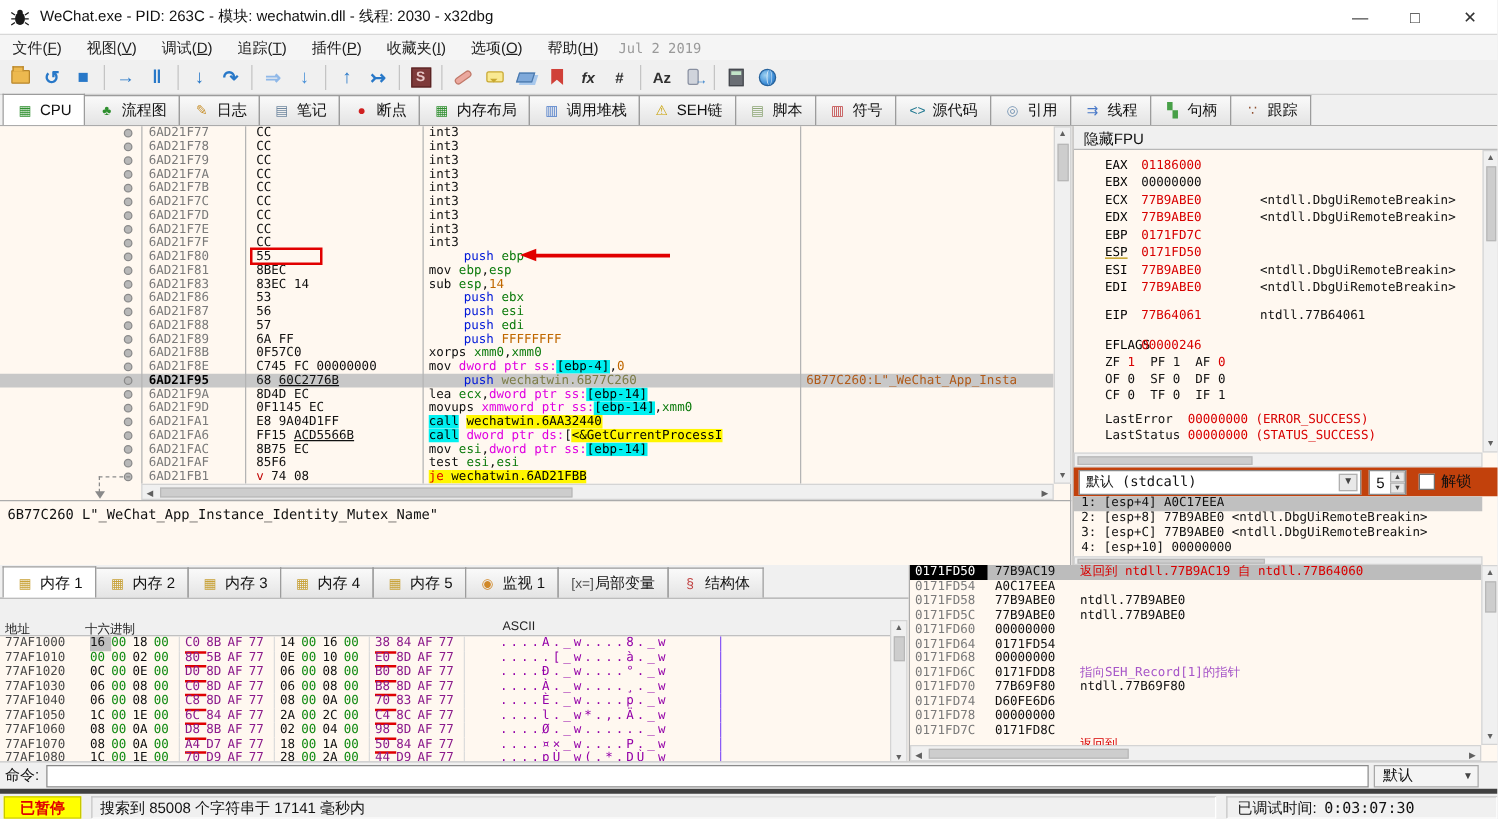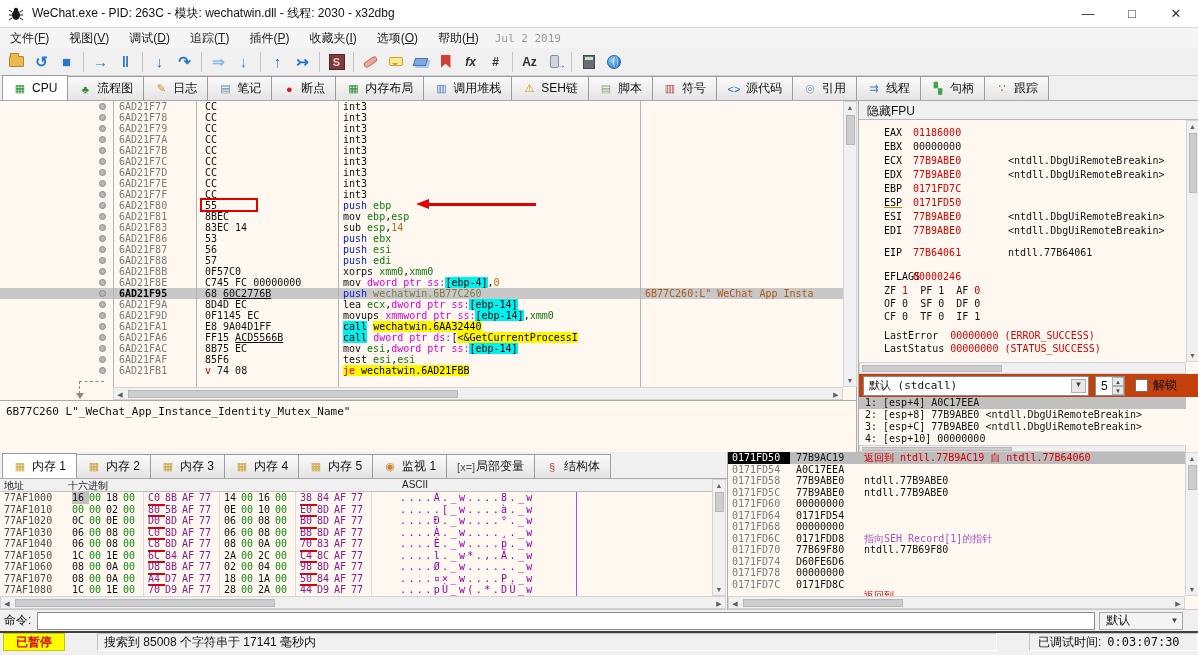--- a/index.html
+++ b/index.html
@@ -51,21 +51,21 @@
   .drow{position:relative;height:11px;line-height:11px;font-family:"DejaVu Sans Mono",monospace;font-size:10px;white-space:pre;display:flex;}
   .drow.selrow{background:#C8C8C8;}
   .dgut{width:113px;flex:none;position:relative;}
   .dgut .bp-dot{position:absolute;left:99px;top:2px;width:7px;height:7px;border-radius:50%;background:#B8B8B8;border:1px solid #8A8A8A;}
   .daddr{width:83px;flex:none;padding-left:6px;color:#7A7A7A;}
   .selrow .daddr{color:#000;font-weight:bold;}
   .dbytes{width:142px;flex:none;padding-left:9px;color:#111;}
   .dinstr{width:302px;flex:none;padding-left:5px;overflow:hidden;}
   .dcmt{flex:1;padding-left:5px;overflow:hidden;color:#B05A19;}
   .vline{position:absolute;top:0;width:1px;height:286px;background:#B4B4B4;}
-  .sgmb{color:#0018D8;}.sgmk{color:#101010;}.sgr{color:#0B7A0B;}.sgi{color:#C06800;}
+  .sgmb{color:#0018D8;margin-left:28px;}.sgmk{color:#101010;}.sgr{color:#0B7A0B;}.sgi{color:#C06800;}
   .sgsg{color:#E000E0;}.sgmem{background:#00F0F0;color:#000;}.sglbl{color:#7C7C46;}
   .sgyb{background:#FFF600;color:#000;}.sgcb{background:#00F0F0;color:#000;}
   .sgjy{background:#FFF600;color:#E00000;}.sgred{color:#C00000;}.sgbku{text-decoration:underline;}
   #red-box{position:absolute;left:200px;top:97px;width:58px;height:14px;border:2px solid #E10000;}
   #red-arrow-line{position:absolute;left:428px;top:102px;width:108px;height:3px;background:#E10000;}
   #red-arrow-head{position:absolute;left:416px;top:98px;width:0;height:0;border-right:13px solid #E10000;border-top:5px solid transparent;border-bottom:5px solid transparent;}
   .jdash-h{position:absolute;left:79px;top:280px;width:25px;border-top:1px dashed #8A8A8A;}
   .jdash-v{position:absolute;left:79px;top:280px;height:13px;border-left:1px dashed #8A8A8A;}
   .jarrow{position:absolute;left:76px;top:292px;width:0;height:0;border-top:6px solid #8A8A8A;border-left:4px solid transparent;border-right:4px solid transparent;}
 
@@ -102,21 +102,21 @@
   #args-area{position:absolute;left:0;top:296px;width:327px;height:48px;font-family:"DejaVu Sans Mono",monospace;font-size:10px;overflow:hidden;}
   .arow{height:12px;line-height:12px;padding-left:6px;white-space:pre;}
   .arow.sel{background:#C0C0C0;}
   #args-hscroll{left:0;top:344px;width:327px;height:7px;}
 
   
   #infobox{position:absolute;left:0;top:400px;width:857px;height:52px;background:#FFF8F0;border-top:1px solid #ABABAB;border-right:1px solid #ABABAB;font-family:"DejaVu Sans Mono",monospace;font-size:11px;padding:4px 0 0 6px;color:#111;}
   #infobox .l2{margin-top:17px;}
 
   
-  #dump{position:absolute;left:0;top:479px;width:727px;height:130px;background:#FFF8F0;}
+  #dump{position:absolute;left:0;top:496px;width:727px;height:130px;background:#FFF8F0;}
   #dump-header{position:absolute;left:0;top:0;width:712px;height:13px;background:#F0F0F0;border-bottom:1px solid #C0C0C0;font-size:10px;color:#222;display:flex;}
   #dump-header .h-addr{width:68px;padding-left:4px;}
   #dump-header .h-hex{width:304px;}
   #dump-header .h-ascii{padding-left:30px;}
   #dump-rows{position:absolute;left:0;top:13px;width:712px;height:104px;overflow:hidden;font-family:"DejaVu Sans Mono",monospace;font-size:10px;}
   .durow{height:11.5px;line-height:11.5px;display:flex;white-space:pre;}
   .duaddr{width:68px;flex:none;padding-left:4px;color:#4A4A4A;}
   .dgrp{width:76px;flex:none;padding-left:4px;border-right:1px solid #DCDCDC;}
   .dgrp span{display:inline-block;width:17px;}
   .dgrp.ptr{color:#8B1A8B;}
@@ -141,21 +141,21 @@
   #stack-hscroll{left:0;top:144px;width:457px;height:13px;}
 
   
   #cmdbar{position:absolute;left:0;top:609px;width:1198px;height:22px;background:#F0F0F0;border-top:1px solid #C8C8C8;display:flex;align-items:center;}
   #cmd-label{padding:0 6px 0 4px;font-size:12px;}
   #cmd-input{width:1058px;height:18px;background:#FFF;border:1px solid #8A8A8A;}
   #cmd-profile{width:84px;height:18px;margin-left:4px;background:#F4F4F4;border:1px solid #A8A8A8;font-size:12px;display:flex;align-items:center;padding-left:6px;position:relative;}
   #cmd-profile .dd{position:absolute;right:4px;font-size:8px;color:#444;}
 
   
-  #statusbar{position:absolute;left:0;top:631px;width:1198px;height:24px;background:#F0F0F0;border-top:2px solid #404040;display:flex;align-items:flex-start;gap:24px;}
+  #statusbar{position:absolute;left:0;top:631px;width:1198px;height:24px;background:#F0F0F0;border-top:4px solid #404040;display:flex;align-items:flex-end;}
   #status-state{margin-left:3px;width:62px;height:18px;background:#FFFF00;border:1px solid #C8C800;color:#E00000;font-weight:bold;font-size:12px;display:flex;align-items:center;justify-content:center;}
   #status-msg{margin-left:8px;width:900px;height:18px;border:1px solid #C4C4C4;border-right-color:#FFF;border-bottom-color:#FFF;display:flex;align-items:center;padding-left:6px;font-size:12px;color:#111;}
   #status-time{margin-left:8px;height:18px;flex:1;border:1px solid #C4C4C4;border-right-color:#FFF;border-bottom-color:#FFF;display:flex;align-items:center;padding-left:8px;font-size:12px;}
   #status-time .t{font-family:"DejaVu Sans Mono",monospace;margin-left:6px;}
 </style>
 </head>
 <body>
 
 <div id="titlebar">
   <svg width="16" height="16" style="margin-left:8px">
@@ -314,20 +314,21 @@
       <div class="drow"><span class="dgut"><span class="bp-dot"></span></span><span class="daddr">6AD21F7C</span><span class="dbytes"><span>CC</span></span><span class="dinstr"><span class="sgmk">int3</span></span><span class="dcmt"></span></div>
       <div class="drow"><span class="dgut"><span class="bp-dot"></span></span><span class="daddr">6AD21F7D</span><span class="dbytes"><span>CC</span></span><span class="dinstr"><span class="sgmk">int3</span></span><span class="dcmt"></span></div>
       <div class="drow"><span class="dgut"><span class="bp-dot"></span></span><span class="daddr">6AD21F7E</span><span class="dbytes"><span>CC</span></span><span class="dinstr"><span class="sgmk">int3</span></span><span class="dcmt"></span></div>
       <div class="drow"><span class="dgut"><span class="bp-dot"></span></span><span class="daddr">6AD21F7F</span><span class="dbytes"><span>CC</span></span><span class="dinstr"><span class="sgmk">int3</span></span><span class="dcmt"></span></div>
       <div class="drow"><span class="dgut"><span class="bp-dot"></span></span><span class="daddr">6AD21F80</span><span class="dbytes"><span>55</span></span><span class="dinstr"><span class="sgmb">push </span><span class="sgr">ebp</span></span><span class="dcmt"></span></div>
       <div class="drow"><span class="dgut"><span class="bp-dot"></span></span><span class="daddr">6AD21F81</span><span class="dbytes"><span>8BEC</span></span><span class="dinstr"><span class="sgmk">mov </span><span class="sgr">ebp</span><span class="sgmk">,</span><span class="sgr">esp</span></span><span class="dcmt"></span></div>
       <div class="drow"><span class="dgut"><span class="bp-dot"></span></span><span class="daddr">6AD21F83</span><span class="dbytes"><span>83EC 14</span></span><span class="dinstr"><span class="sgmk">sub </span><span class="sgr">esp</span><span class="sgmk">,</span><span class="sgi">14</span></span><span class="dcmt"></span></div>
       <div class="drow"><span class="dgut"><span class="bp-dot"></span></span><span class="daddr">6AD21F86</span><span class="dbytes"><span>53</span></span><span class="dinstr"><span class="sgmb">push </span><span class="sgr">ebx</span></span><span class="dcmt"></span></div>
       <div class="drow"><span class="dgut"><span class="bp-dot"></span></span><span class="daddr">6AD21F87</span><span class="dbytes"><span>56</span></span><span class="dinstr"><span class="sgmb">push </span><span class="sgr">esi</span></span><span class="dcmt"></span></div>
       <div class="drow"><span class="dgut"><span class="bp-dot"></span></span><span class="daddr">6AD21F88</span><span class="dbytes"><span>57</span></span><span class="dinstr"><span class="sgmb">push </span><span class="sgr">edi</span></span><span class="dcmt"></span></div>
+      <div class="drow"><span class="dgut"><span class="bp-dot"></span></span><span class="daddr">6AD21F89</span><span class="dbytes"><span>6A FF</span></span><span class="dinstr"><span class="sgmb">push </span><span class="sgi">FFFFFFFF</span></span><span class="dcmt"></span></div>
       <div class="drow"><span class="dgut"><span class="bp-dot"></span></span><span class="daddr">6AD21F8B</span><span class="dbytes"><span>0F57C0</span></span><span class="dinstr"><span class="sgmk">xorps </span><span class="sgr">xmm0</span><span class="sgmk">,</span><span class="sgr">xmm0</span></span><span class="dcmt"></span></div>
       <div class="drow"><span class="dgut"><span class="bp-dot"></span></span><span class="daddr">6AD21F8E</span><span class="dbytes"><span>C745 FC 00000000</span></span><span class="dinstr"><span class="sgmk">mov </span><span class="sgsg">dword ptr ss:</span><span class="sgmem">[ebp-4]</span><span class="sgmk">,</span><span class="sgi">0</span></span><span class="dcmt"></span></div>
       <div class="drow selrow"><span class="dgut"><span class="bp-dot"></span></span><span class="daddr">6AD21F95</span><span class="dbytes"><span>68 </span><span class="sgbku">60C2776B</span></span><span class="dinstr"><span class="sgmb">push </span><span class="sglbl">wechatwin.6B77C260</span></span><span class="dcmt">6B77C260:L"_WeChat_App_Insta</span></div>
       <div class="drow"><span class="dgut"><span class="bp-dot"></span></span><span class="daddr">6AD21F9A</span><span class="dbytes"><span>8D4D EC</span></span><span class="dinstr"><span class="sgmk">lea </span><span class="sgr">ecx</span><span class="sgmk">,</span><span class="sgsg">dword ptr ss:</span><span class="sgmem">[ebp-14]</span></span><span class="dcmt"></span></div>
       <div class="drow"><span class="dgut"><span class="bp-dot"></span></span><span class="daddr">6AD21F9D</span><span class="dbytes"><span>0F1145 EC</span></span><span class="dinstr"><span class="sgmk">movups </span><span class="sgsg">xmmword ptr ss:</span><span class="sgmem">[ebp-14]</span><span class="sgmk">,</span><span class="sgr">xmm0</span></span><span class="dcmt"></span></div>
       <div class="drow"><span class="dgut"><span class="bp-dot"></span></span><span class="daddr">6AD21FA1</span><span class="dbytes"><span>E8 9A04D1FF</span></span><span class="dinstr"><span class="sgcb">call</span><span class="sgmk"> </span><span class="sgyb">wechatwin.6AA32440</span></span><span class="dcmt"></span></div>
       <div class="drow"><span class="dgut"><span class="bp-dot"></span></span><span class="daddr">6AD21FA6</span><span class="dbytes"><span>FF15 </span><span class="sgbku">ACD5566B</span></span><span class="dinstr"><span class="sgcb">call</span><span class="sgmk"> </span><span class="sgsg">dword ptr ds:</span><span class="sgmk">[</span><span class="sgyb">&lt;&amp;GetCurrentProcessI</span></span><span class="dcmt"></span></div>
       <div class="drow"><span class="dgut"><span class="bp-dot"></span></span><span class="daddr">6AD21FAC</span><span class="dbytes"><span>8B75 EC</span></span><span class="dinstr"><span class="sgmk">mov </span><span class="sgr">esi</span><span class="sgmk">,</span><span class="sgsg">dword ptr ss:</span><span class="sgmem">[ebp-14]</span></span><span class="dcmt"></span></div>
       <div class="drow"><span class="dgut"><span class="bp-dot"></span></span><span class="daddr">6AD21FAF</span><span class="dbytes"><span>85F6</span></span><span class="dinstr"><span class="sgmk">test </span><span class="sgr">esi</span><span class="sgmk">,</span><span class="sgr">esi</span></span><span class="dcmt"></span></div>
       <div class="drow"><span class="dgut"><span class="bp-dot"></span></span><span class="daddr">6AD21FB1</span><span class="dbytes"><span class="sgred">v </span><span>74 08</span></span><span class="dinstr"><span class="sgjy">je </span><span class="sgyb">wechatwin.6AD21FBB</span></span><span class="dcmt"></span></div>

